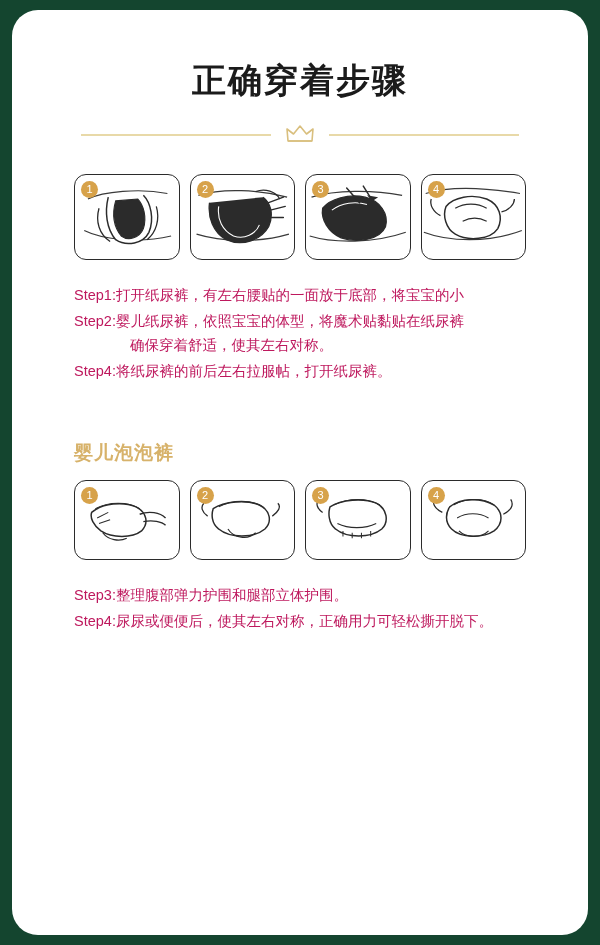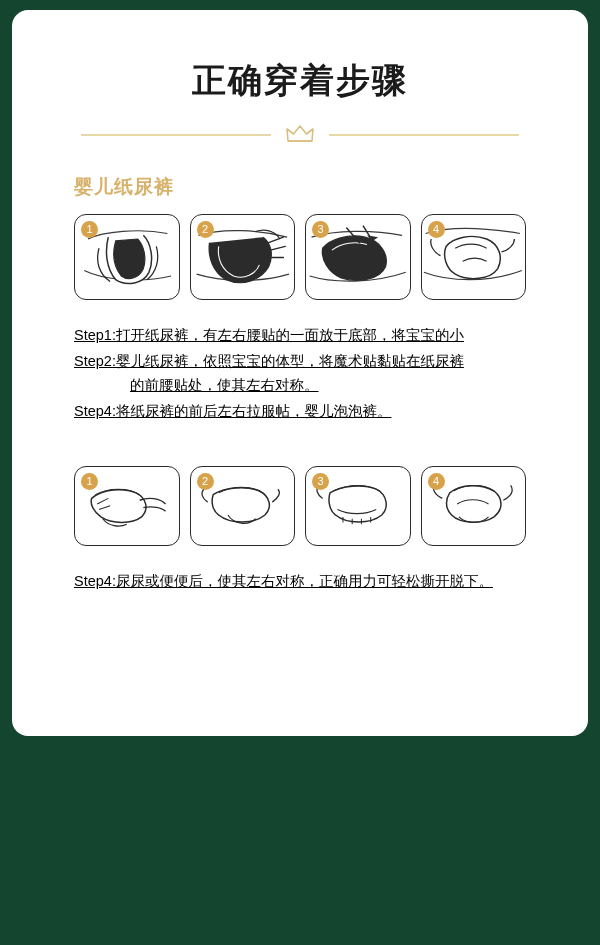--- a/index.html
+++ b/index.html
@@ -17,23 +17,23 @@
     position: relative;
     width: 600px;
     height: 945px;
     background: #14452f;
     box-sizing: border-box;
     padding: 10px 12px;
   }
   .card {
     position: relative;
     width: 576px;
-    height: 726px;
+    height: 925px;
     background: #ffffff;
-    border-radius: 16px;
+    border-radius: 26px;
     box-sizing: border-box;
     padding: 30px 34px 20px 34px;
     overflow: hidden;
   }
   .title {
     text-align: center;
     font-size: 34px;
     font-weight: bold;
     letter-spacing: 2px;
     color: #1b1b1b;
@@ -100,24 +100,23 @@
     text-align: center;
     z-index: 3;
     font-family: "Liberation Sans", sans-serif;
   }
   .fig-svg {
     position: absolute;
     inset: 0;
   }
   .steps {
     margin: 22px 28px 0 28px;
-    color: #000000;
+    color: #be185d;
     font-size: 14.5px;
     line-height: 26px;
-    text-decoration: underline;
   }
   .step-line {
     white-space: pre-wrap;
   }
   .step-indent {
     padding-left: 56px;
     margin-top: -2px;
   }
   .spacer-lg { height: 34px; }
 </style>
@@ -134,21 +133,20 @@
       <div class="crown">
         <svg width="30" height="22" viewBox="0 0 30 22">
           <path d="M3 18 L2 6 L8.5 11 L15 3 L21.5 11 L28 6 L27 18 Z" fill="none" stroke="#d9bf7e" stroke-width="1.6" stroke-linejoin="round"></path>
           <path d="M3 18 L27 18" stroke="#d9bf7e" stroke-width="1.6"></path>
         </svg>
       </div>
       <div class="line"></div>
     </div>
 
     <div class="section">
-      <div class="section-title">婴儿纸尿裤</div>
 
       <div class="figures">
         <div class="figure tall">
           <div class="badge">1</div>
           <svg class="fig-svg" viewBox="0 0 112 84">
             <path d="M14 26 C30 18 70 14 100 20" fill="none" stroke="#3a3a3a" stroke-width="1.3"></path>
             <path d="M10 60 C30 70 70 74 104 66" fill="none" stroke="#3a3a3a" stroke-width="1.3"></path>
             <path d="M36 24 C32 40 34 58 44 70 C56 78 74 74 80 62 C86 48 82 30 74 22" fill="#fff" stroke="#2b2b2b" stroke-width="1.6"></path>
             <path d="M44 28 C40 42 42 56 50 66 C58 72 70 68 74 58 C78 46 74 32 68 26 Z" fill="#2b2b2b" stroke="#2b2b2b" stroke-width="1.2"></path>
             <path d="M26 36 C22 50 26 64 38 72" fill="none" stroke="#2b2b2b" stroke-width="1.4"></path>
@@ -188,28 +186,29 @@
             <path d="M44 50 C52 46 62 46 70 50" fill="none" stroke="#2b2b2b" stroke-width="1.3"></path>
             <path d="M20 44 C12 40 8 32 10 26" fill="none" stroke="#2b2b2b" stroke-width="1.4"></path>
             <path d="M86 40 C94 38 100 32 100 26" fill="none" stroke="#2b2b2b" stroke-width="1.4"></path>
           </svg>
         </div>
       </div>
 
       <div class="steps">
         <div class="step-line">Step1:打开纸尿裤，有左右腰贴的一面放于底部，将宝宝的小</div>
         <div class="step-line">Step2:婴儿纸尿裤，依照宝宝的体型，将魔术贴黏贴在纸尿裤</div>
-        <div class="step-line step-indent">的前腰贴处，使其左右对称。</div>
-        <div class="step-line">Step4:将纸尿裤的前后左右拉服帖，婴儿泡泡裤。</div>
+        <div class="step-line step-indent">确保穿着舒适，使其左右对称。</div>
+        <div class="step-line">Step4:将纸尿裤的前后左右拉服帖，打开纸尿裤。</div>
       </div>
     </div>
 
     <div class="spacer-lg"></div>
 
     <div class="section">
+      <div class="section-title">婴儿泡泡裤</div>
 
       <div class="figures">
         <div class="figure">
           <div class="badge">1</div>
           <svg class="fig-svg" viewBox="0 0 112 78">
             <path d="M18 34 C30 24 52 22 66 28 C78 34 80 46 72 54 C62 62 40 62 28 54 C20 48 16 40 18 34 Z" fill="none" stroke="#2b2b2b" stroke-width="1.6"></path>
             <path d="M22 30 C36 22 58 22 70 30" fill="none" stroke="#2b2b2b" stroke-width="1.2"></path>
             <path d="M70 36 C80 32 92 34 98 40" fill="none" stroke="#2b2b2b" stroke-width="1.5"></path>
             <path d="M74 44 C84 42 94 44 98 48" fill="none" stroke="#2b2b2b" stroke-width="1.5"></path>
             <path d="M30 56 C36 64 48 66 56 62" fill="none" stroke="#2b2b2b" stroke-width="1.3"></path>
@@ -243,18 +242,19 @@
             <path d="M34 26 C48 18 68 18 78 26" fill="none" stroke="#2b2b2b" stroke-width="1.2"></path>
             <path d="M38 40 C48 34 62 34 72 40" fill="none" stroke="#2b2b2b" stroke-width="1.2"></path>
             <path d="M22 34 C14 30 10 24 14 18" fill="none" stroke="#2b2b2b" stroke-width="1.4"></path>
             <path d="M88 36 C96 32 100 26 96 20" fill="none" stroke="#2b2b2b" stroke-width="1.4"></path>
             <path d="M40 54 C48 62 64 62 72 54" fill="none" stroke="#2b2b2b" stroke-width="1.3"></path>
           </svg>
         </div>
       </div>
 
       <div class="steps">
+        <div class="step-line">Step3:整理腹部弹力护围和腿部立体护围。</div>
         <div class="step-line">Step4:尿尿或便便后，使其左右对称，正确用力可轻松撕开脱下。</div>
       </div>
     </div>
 
   </div>
 </div>
 
 </body></html>

